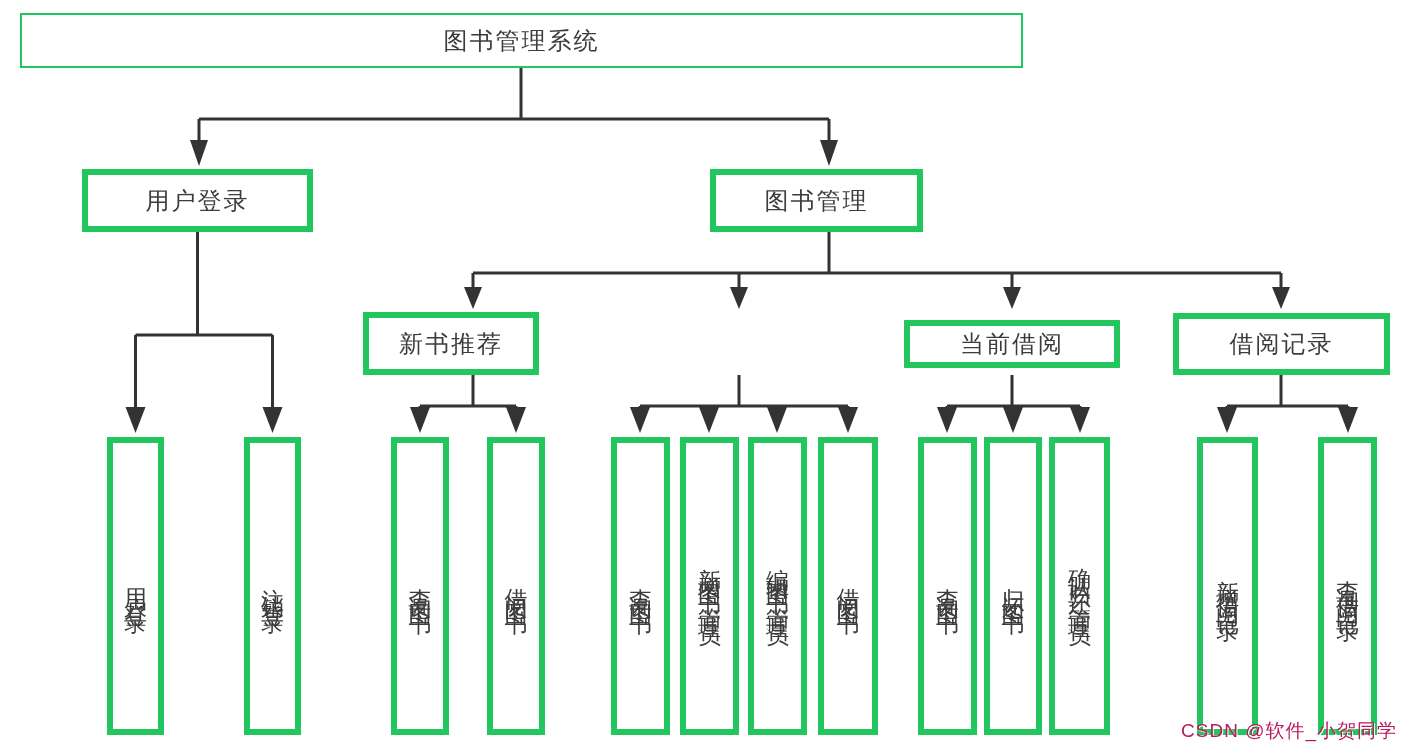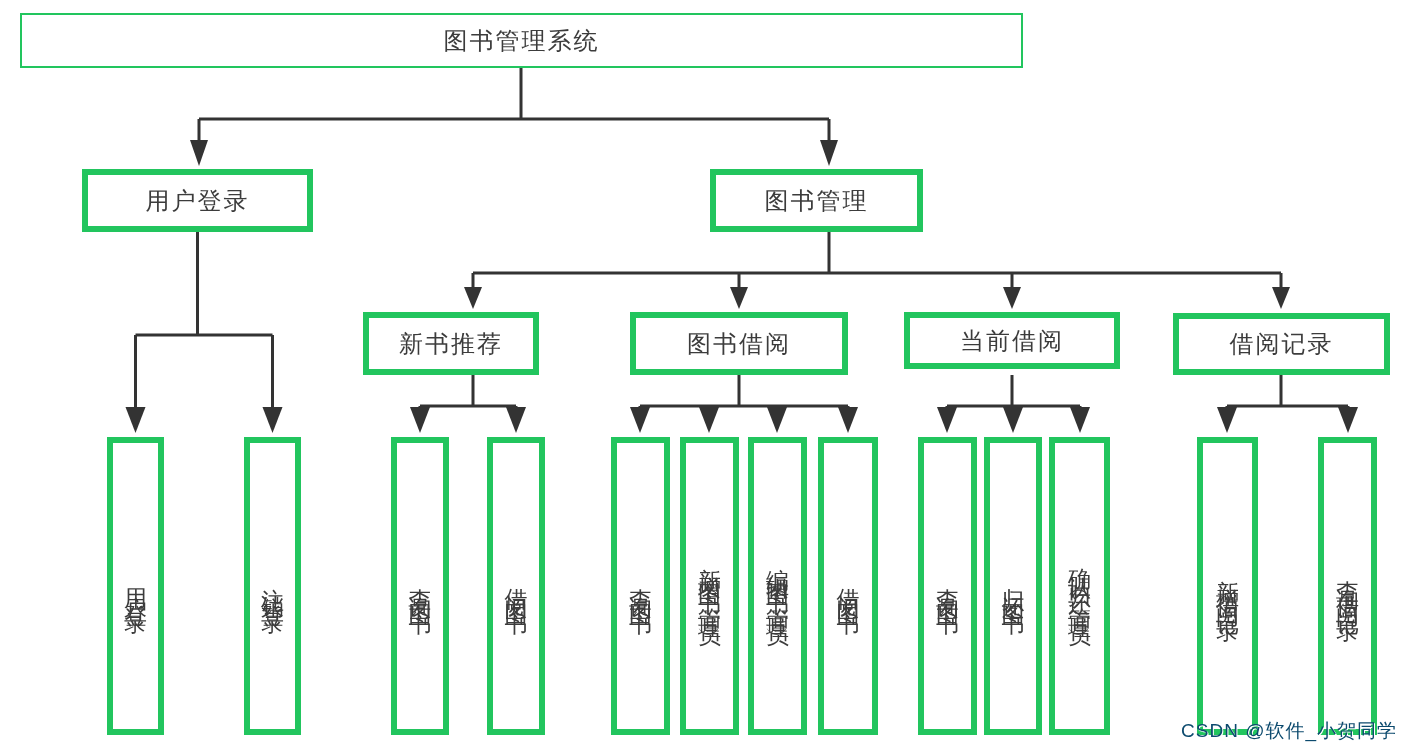--- a/index.html
+++ b/index.html
@@ -32,21 +32,21 @@
     text-orientation:mixed;
     font-size:23px;
     letter-spacing:8px;
     line-height:1;
     white-space:normal;
   }
   .watermark{
     position:absolute;
     right:8px;bottom:3px;
     font-size:19px;
-    color:#0c4a6e;
+    color:#be185d;
     letter-spacing:1px;
     text-shadow:1px 1px 0 #ffffff;
     z-index:3;
   }
 </style>
 </head>
 <body>
 
 <div class="stage">
 
@@ -89,22 +89,21 @@
       <polygon points="1338,407 1358,407 1348,433"></polygon>
     </g>
   </svg>
 
   <div class="node root" style="left:20px;top:13px;width:1003px;height:55px">图书管理系统</div>
 
   <div class="node" style="left:82px;top:169px;width:231px;height:63px">用户登录</div>
   <div class="node" style="left:710px;top:169px;width:213px;height:63px">图书管理</div>
 
   <div class="node" style="left:363px;top:312px;width:176px;height:63px">新书推荐</div>
-  <div class="node" style="left:630px;top:312px;width:218px;height:63px">图书借阅</div>
-  <div class="node" style="left:904px;top:312px;width:216px;height:57px">当前借阅</div>
+  <div class="node" style="left:904px;top:320px;width:216px;height:48px">当前借阅</div>
   <div class="node" style="left:1173px;top:313px;width:217px;height:62px">借阅记录</div>
 
   <div class="node leaf" style="left:107px;width:57px">用户登录</div>
   <div class="node leaf" style="left:244px;width:57px">注销登录</div>
 
   <div class="node leaf" style="left:391px;width:58px">查询图书</div>
   <div class="node leaf" style="left:487px;width:58px">借阅图书</div>
 
   <div class="node leaf" style="left:611px;width:59px">查询图书</div>
   <div class="node leaf" style="left:680px;width:59px">新增图书（管理员）</div>

